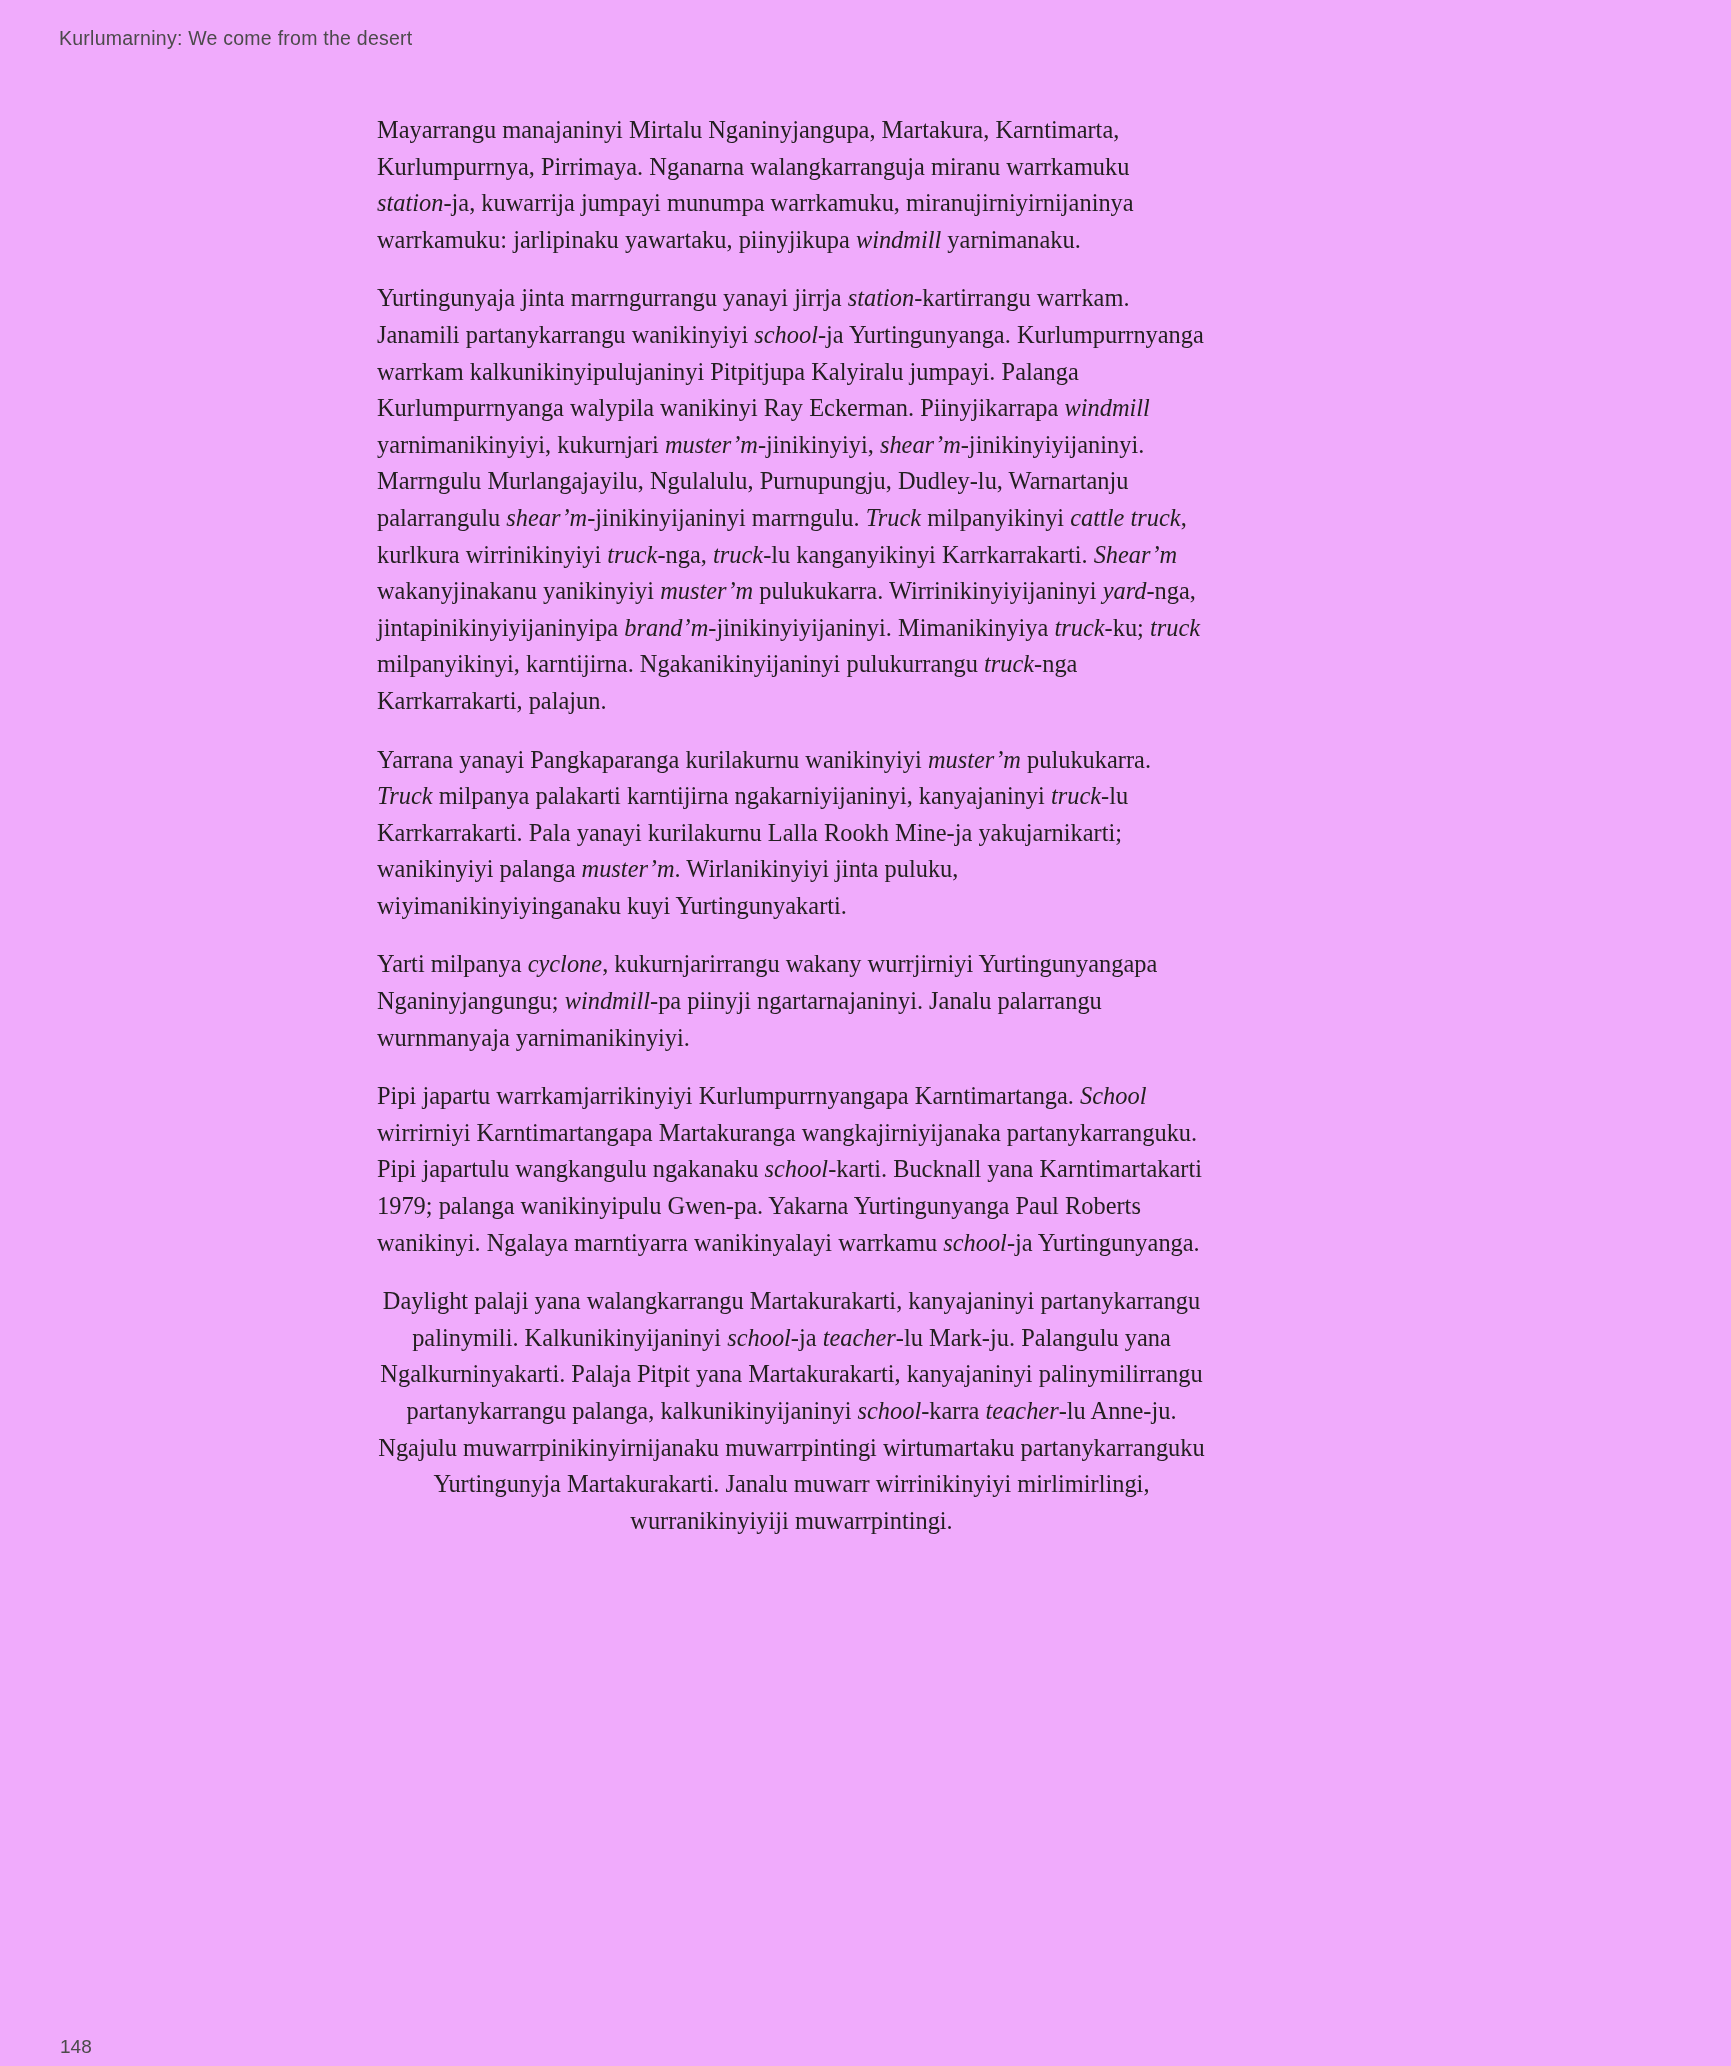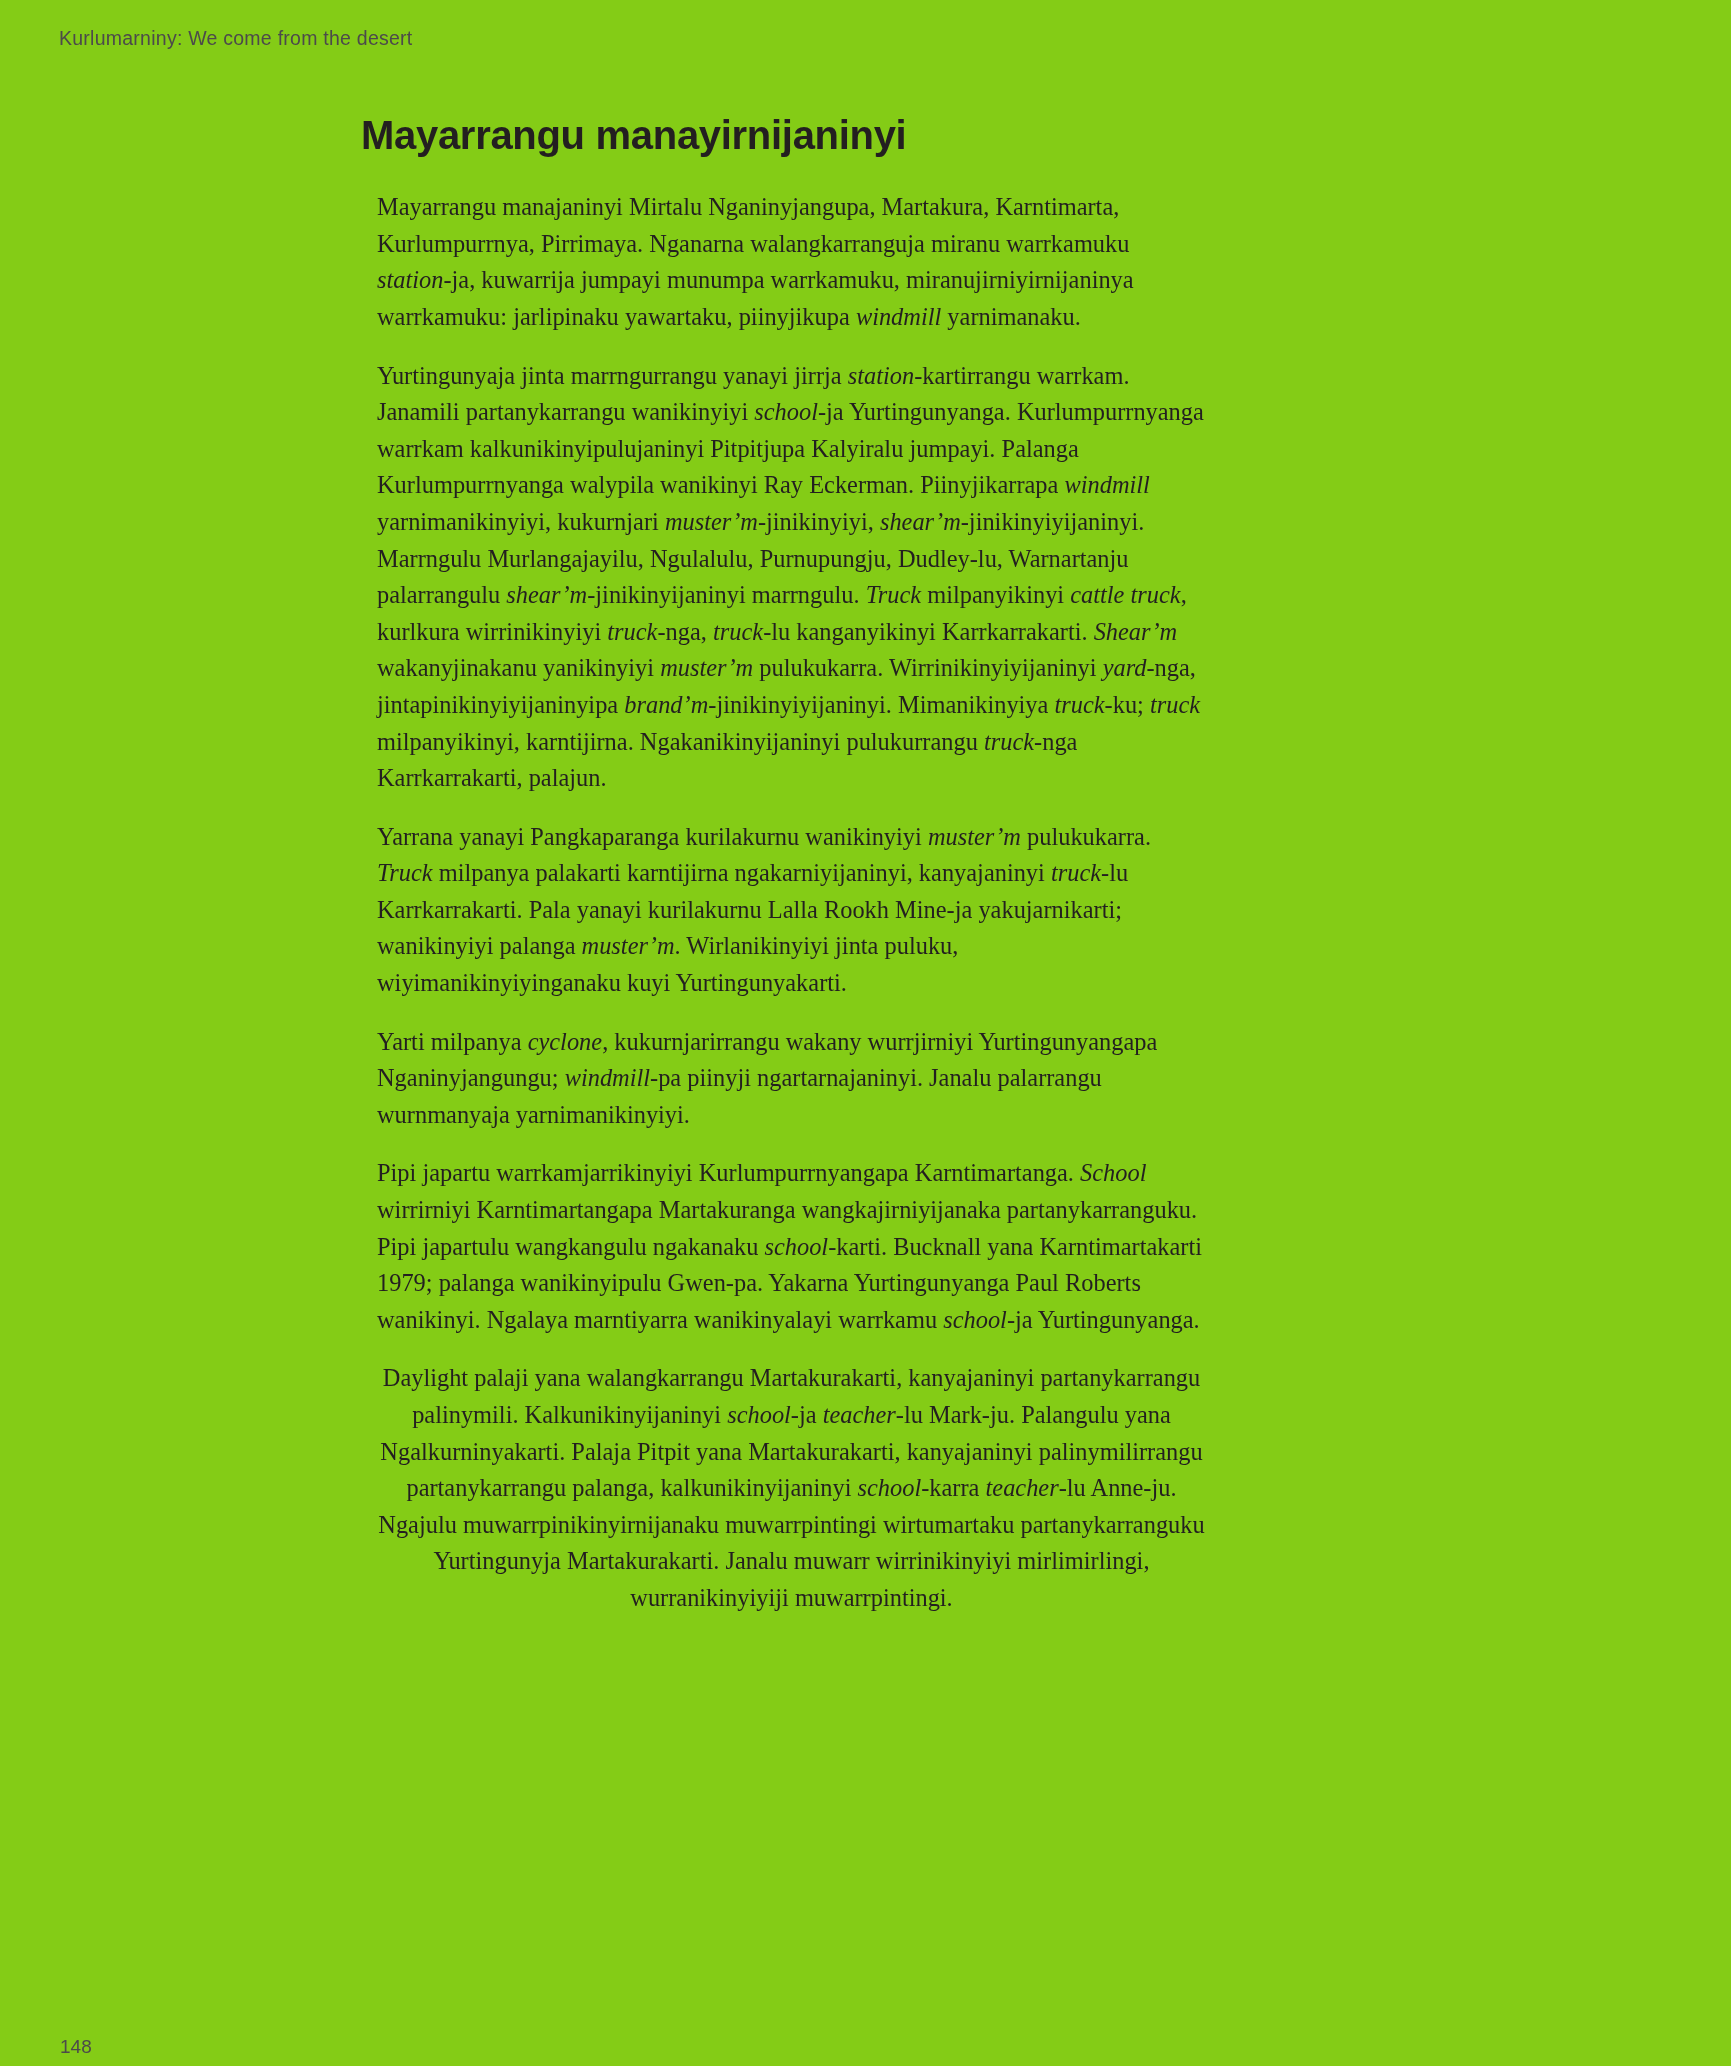--- a/index.html
+++ b/index.html
@@ -12,21 +12,21 @@
     height: 2066px;
     position: relative;
     font-family: "Liberation Serif", "DejaVu Serif", serif;
     color: #231f20;
     overflow: hidden;
   }
 
   .page {
     position: absolute;
     inset: 0;
-    background: #84cc16;
+    background: #f0abfc;
   }
 
   
   .running-header {
     position: absolute;
     left: 59px;
     top: 27px;
     font-family: "Liberation Sans", "DejaVu Sans", sans-serif;
     font-size: 19.5px;
     font-weight: 300;
@@ -82,21 +82,20 @@
 </style>
 </head>
 <body>
 
 <div class="page">
 
   <div class="running-header">Kurlumarniny: We come from the desert</div>
 
   <div class="text-column">
 
-    <h1 class="page-title">Mayarrangu manayirnijaninyi</h1>
 
     <p class="body-para"><span>Mayarrangu manajaninyi Mirtalu Nganinyjangupa, Martakura, Karntimarta, Kurlumpurrnya, Pirrimaya. Nganarna walangkarranguja miranu warrkamuku </span><i>station</i><span>-ja, kuwarrija jumpayi munumpa warrkamuku, miranujirniyirnijaninya warrkamuku: jarlipinaku yawartaku, piinyjikupa </span><i>windmill</i><span> yarnimanaku.</span></p>
     <p class="body-para"><span>Yurtingunyaja jinta marrngurrangu yanayi jirrja </span><i>station</i><span>-kartirrangu warrkam. Janamili partanykarrangu wanikinyiyi </span><i>school</i><span>-ja Yurtingunyanga. Kurlumpurrnyanga warrkam kalkunikinyipulujaninyi Pitpitjupa Kalyiralu jumpayi. Palanga Kurlumpurrnyanga walypila wanikinyi Ray Eckerman. Piinyjikarrapa </span><i>windmill</i><span> yarnimanikinyiyi, kukurnjari </span><i>muster’m</i><span>-jinikinyiyi, </span><i>shear’m</i><span>-jinikinyiyijaninyi. Marrngulu Murlangajayilu, Ngulalulu, Purnupungju, Dudley-lu, Warnartanju palarrangulu </span><i>shear’m</i><span>-jinikinyijaninyi marrngulu. </span><i>Truck</i><span> milpanyikinyi </span><i>cattle truck</i><span>, kurlkura wirrinikinyiyi </span><i>truck</i><span>-nga, </span><i>truck</i><span>-lu kanganyikinyi Karrkarrakarti. </span><i>Shear’m</i><span> wakanyjinakanu yanikinyiyi </span><i>muster’m</i><span> pulukukarra. Wirrinikinyiyijaninyi </span><i>yard</i><span>-nga, jintapinikinyiyijaninyipa </span><i>brand’m</i><span>-jinikinyiyijaninyi. Mimanikinyiya </span><i>truck</i><span>-ku; </span><i>truck</i><span> milpanyikinyi, karntijirna. Ngakanikinyijaninyi pulukurrangu </span><i>truck</i><span>-nga Karrkarrakarti, palajun.</span></p>
     <p class="body-para"><span>Yarrana yanayi Pangkaparanga kurilakurnu wanikinyiyi </span><i>muster’m</i><span> pulukukarra. </span><i>Truck</i><span> milpanya palakarti karntijirna ngakarniyijaninyi, kanyajaninyi </span><i>truck</i><span>-lu Karrkarrakarti. Pala yanayi kurilakurnu Lalla Rookh Mine-ja yakujarnikarti; wanikinyiyi palanga </span><i>muster’m</i><span>. Wirlanikinyiyi jinta puluku, wiyimanikinyiyinganaku kuyi Yurtingunyakarti.</span></p>
     <p class="body-para"><span>Yarti milpanya </span><i>cyclone</i><span>, kukurnjarirrangu wakany wurrjirniyi Yurtingunyangapa Nganinyjangungu; </span><i>windmill</i><span>-pa piinyji ngartarnajaninyi. Janalu palarrangu wurnmanyaja yarnimanikinyiyi.</span></p>
     <p class="body-para"><span>Pipi japartu warrkamjarrikinyiyi Kurlumpurrnyangapa Karntimartanga. </span><i>School</i><span> wirrirniyi Karntimartangapa Martakuranga wangkajirniyijanaka partanykarranguku. Pipi japartulu wangkangulu ngakanaku </span><i>school</i><span>-karti. Bucknall yana Karntimartakarti 1979; palanga wanikinyipulu Gwen-pa. Yakarna Yurtingunyanga Paul Roberts wanikinyi. Ngalaya marntiyarra wanikinyalayi warrkamu </span><i>school</i><span>-ja Yurtingunyanga.</span></p>
     <p class="body-para"><span>Daylight palaji yana walangkarrangu Martakurakarti, kanyajaninyi partanykarrangu palinymili. Kalkunikinyijaninyi </span><i>school</i><span>-ja </span><i>teacher</i><span>-lu Mark-ju. Palangulu yana Ngalkurninyakarti. Palaja Pitpit yana Martakurakarti, kanyajaninyi palinymilirrangu partanykarrangu palanga, kalkunikinyijaninyi </span><i>school</i><span>-karra </span><i>teacher</i><span>-lu Anne-ju. Ngajulu muwarrpinikinyirnijanaku muwarrpintingi wirtumartaku partanykarranguku Yurtingunyja Martakurakarti. Janalu muwarr wirrinikinyiyi mirlimirlingi, wurranikinyiyiji muwarrpintingi.</span></p>
 
   </div>
 

